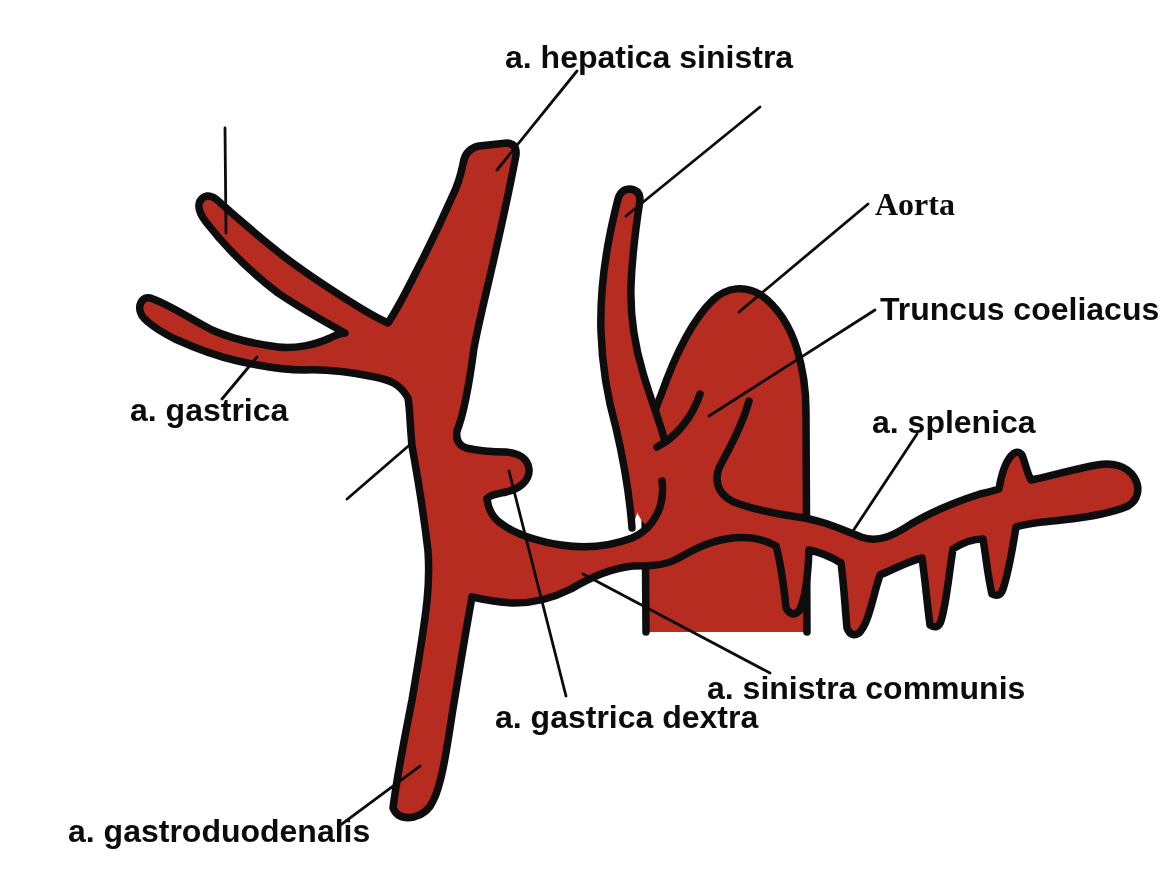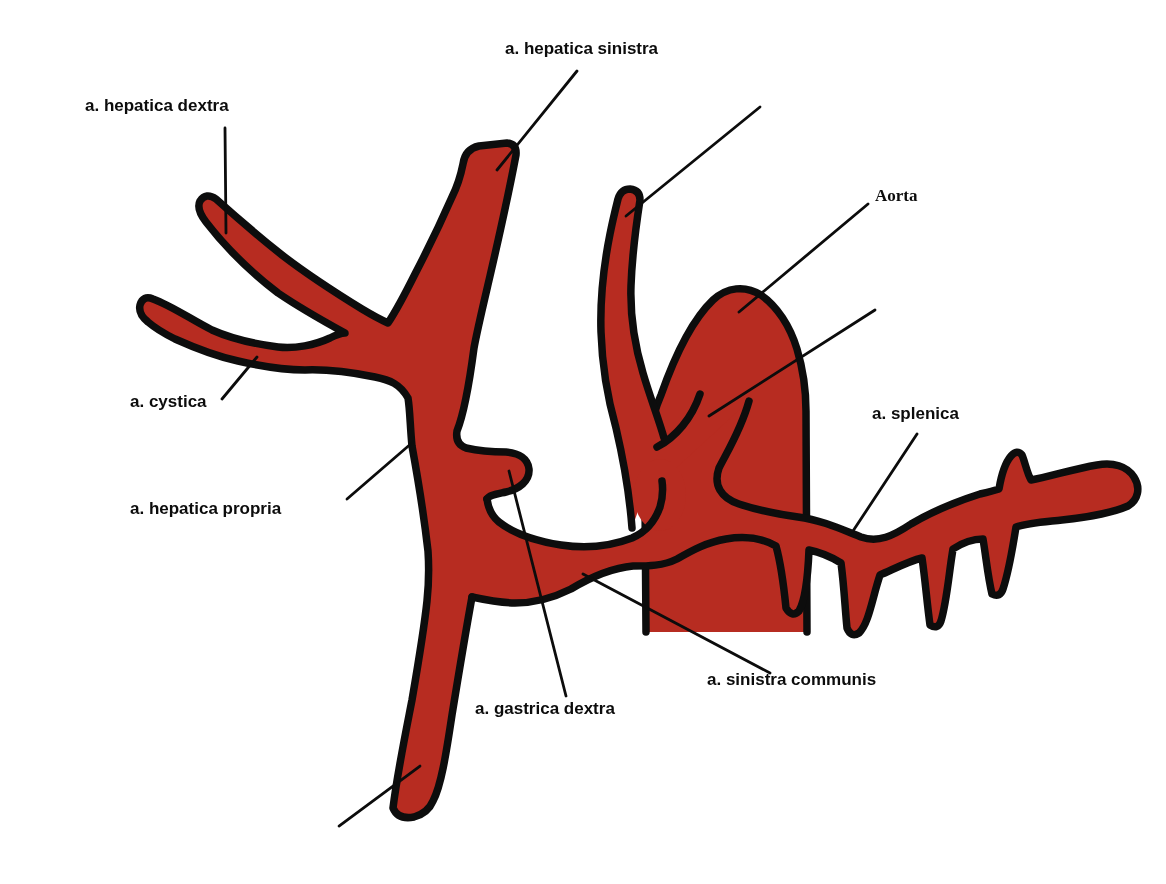--- a/index.html
+++ b/index.html
@@ -7,21 +7,21 @@
     position:relative;
     width:1166px;height:884px;
     background:var(--bg,#fff);
     font-family:"Liberation Sans", sans-serif;
     overflow:hidden;
   }
   #stage svg{position:absolute;left:0;top:0;}
   .lbl{
     position:absolute;
     font-weight:700;
-    font-size:17px;
+    font-size:32px;
     line-height:1.1;
     color:var(--ink,#0c0c0c);
     white-space:nowrap;
     letter-spacing:0px;
   }
   .vessel-fill{fill:var(--artery,#b72c21);stroke:none;}
   .vessel-line{fill:none;stroke:var(--outline,#0d0d0d);stroke-width:7.5;stroke-linecap:round;stroke-linejoin:round;}
   .vessel-both{fill:var(--artery,#b72c21);stroke:var(--outline,#0d0d0d);stroke-width:7.5;stroke-linecap:round;stroke-linejoin:round;}
   .leader{stroke:var(--ink,#111111);stroke-width:2.8;stroke-linecap:round;}
 </style>
@@ -54,21 +54,21 @@
     <line class="leader" x1="868" y1="204" x2="739" y2="312"></line>
     <line class="leader" x1="875" y1="310" x2="709" y2="416"></line>
     <line class="leader" x1="222" y1="399" x2="257" y2="357"></line>
     <line class="leader" x1="917" y1="434" x2="851" y2="534"></line>
     <line class="leader" x1="347" y1="499" x2="413" y2="442"></line>
     <line class="leader" x1="583" y1="574" x2="770" y2="673"></line>
     <line class="leader" x1="509" y1="471" x2="566" y2="696"></line>
     <line class="leader" x1="339" y1="826" x2="420" y2="766"></line>
   </svg>
 
-  <div class="lbl" style="left:85px;  top:97px;">a. hepatica dextra</div>
   <div class="lbl" style="left:505px; top:40px;">a. hepatica sinistra</div>
   <div class="lbl" style="left:875px; top:187px;font-family:Liberation Serif, serif;">Aorta</div>
-  <div class="lbl" style="left:130px; top:393px;">a. cystica</div>
+  <div class="lbl" style="left:880px; top:292px;">Truncus coeliacus</div>
+  <div class="lbl" style="left:130px; top:393px;">a. gastrica</div>
   <div class="lbl" style="left:872px; top:405px;">a. splenica</div>
-  <div class="lbl" style="left:130px; top:500px;">a. hepatica propria</div>
   <div class="lbl" style="left:707px; top:671px;">a. sinistra communis</div>
-  <div class="lbl" style="left:475px; top:700px;">a. gastrica dextra</div>
+  <div class="lbl" style="left:495px; top:700px;">a. gastrica dextra</div>
+  <div class="lbl" style="left:68px;  top:814px;">a. gastroduodenalis</div>
 </div>
 
 </body></html>

